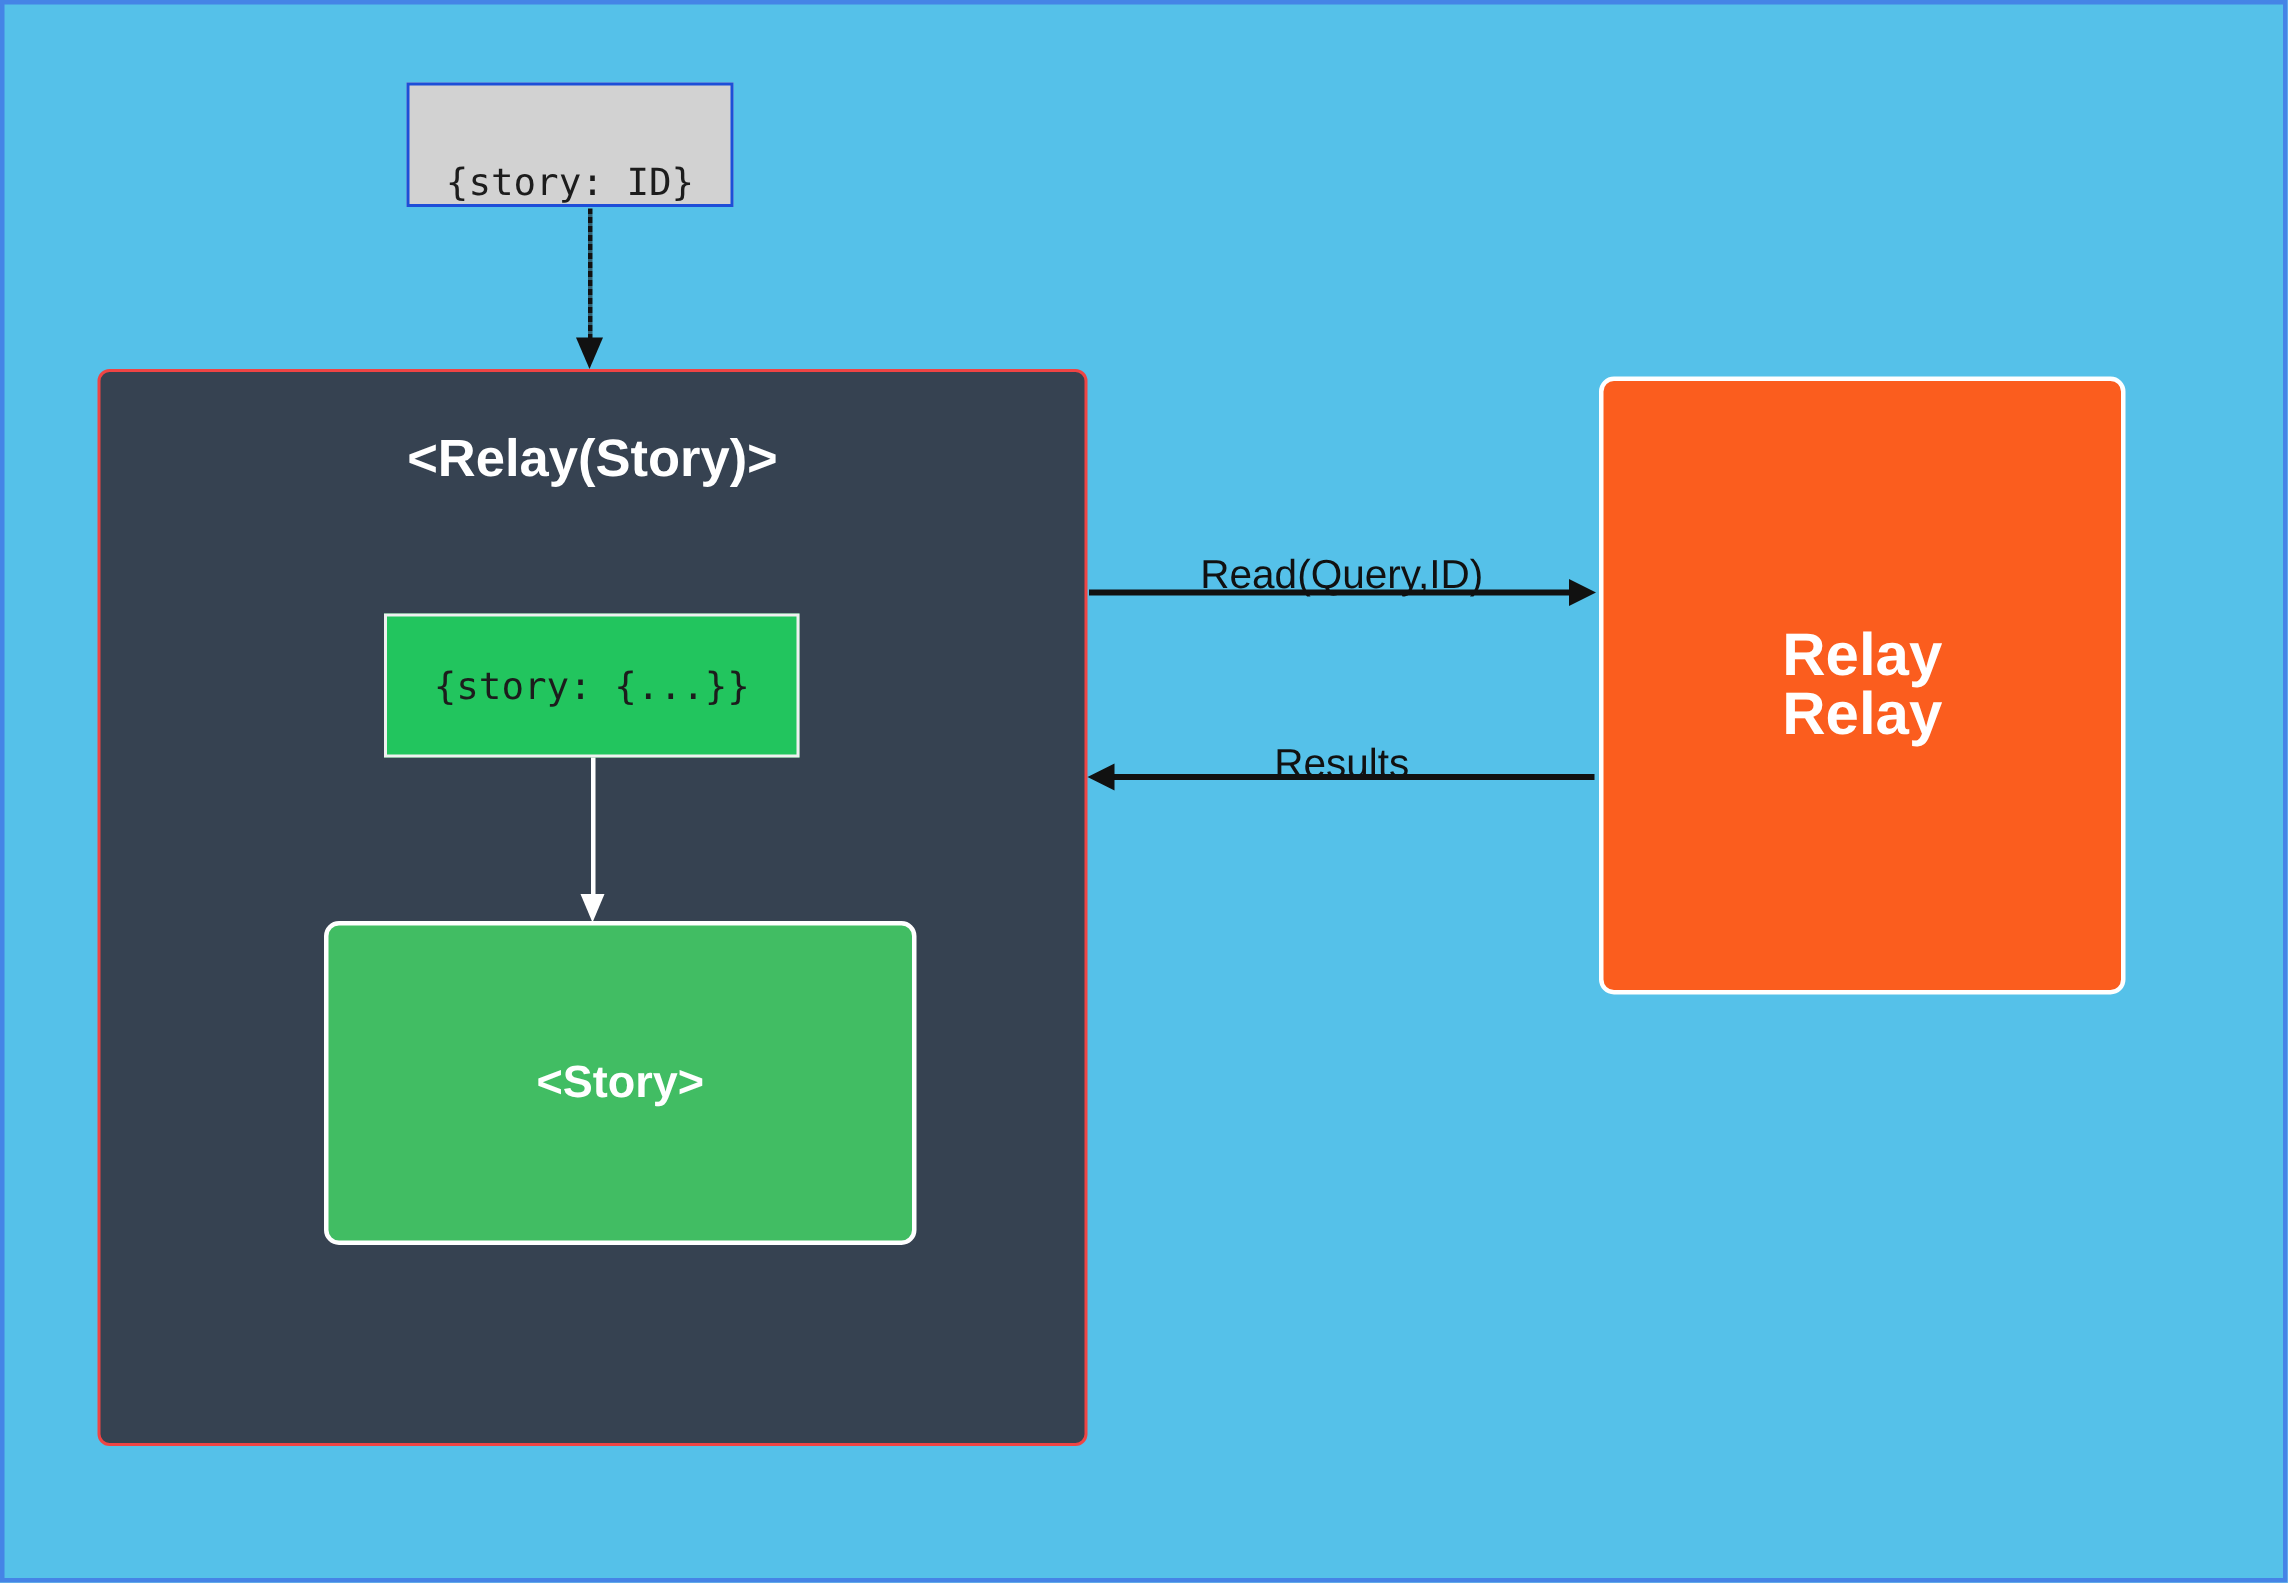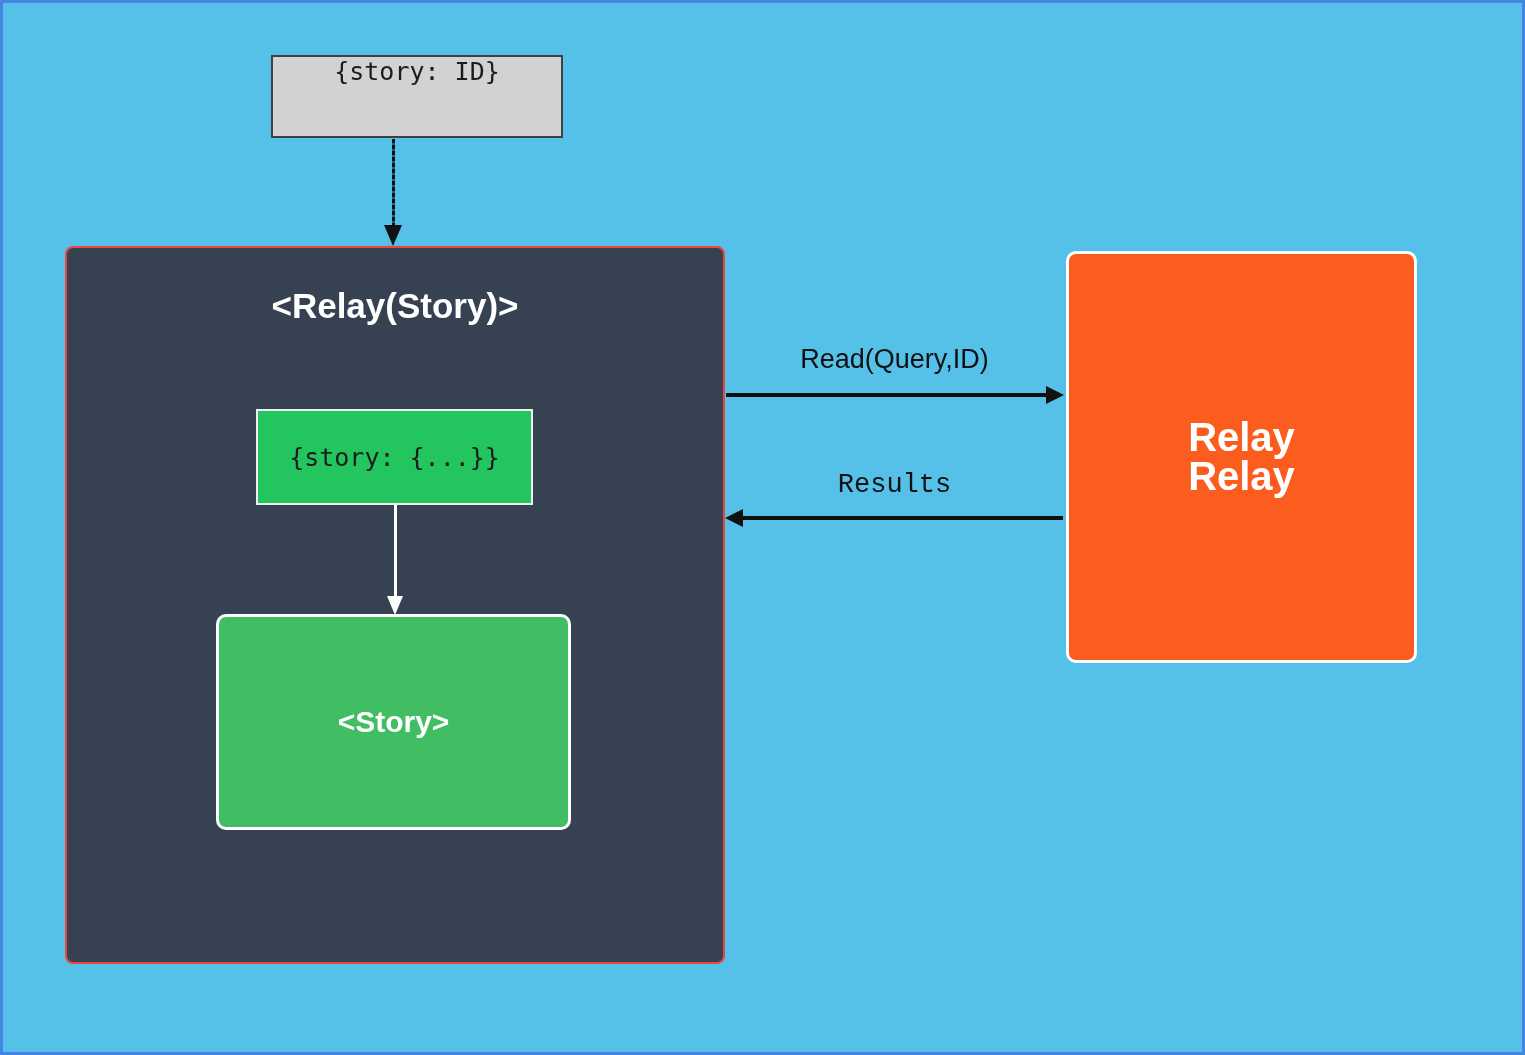--- a/index.html
+++ b/index.html
@@ -10,24 +10,24 @@
   .canvas {
     position: relative; width: 1525px; height: 1055px;
     box-sizing: border-box;
     background: #55c1e9;
     border: 3px solid #4584e6;
   }
   .abs { position: absolute; }
 
   
   .query-box {
-    left: 268px; top: 52px; width: 292px; height: 83px;
+    left: 268px; top: 52px; width: 218px; height: 83px;
     box-sizing: border-box;
-    background: #d2d2d2; border: 2px solid #404040;
-    display: flex; align-items: flex-start; justify-content: center;
+    background: #d2d2d2; border: 2px solid #1d4ed8;
+    display: flex; align-items: flex-end; justify-content: center;
   }
   .mono-label {
     font-family: "DejaVu Sans Mono", monospace;
     font-size: 25px; color: #1c1c1c; white-space: pre;
   }
 
   
   .v-line-black {
     left: 389px; top: 136px; width: 3px; height: 87px;
     background: repeating-linear-gradient(to bottom, #111 0 4px, rgba(17,17,17,.55) 4px 6px);
@@ -57,21 +57,21 @@
   .v-line-white {
     left: 327px; top: 257px; width: 3px; height: 93px;
     background: #ffffff;
   }
   .v-head-white {
     left: 320px; top: 348px; width: 0; height: 0;
     border-left: 8px solid transparent; border-right: 8px solid transparent;
     border-top: 19px solid #ffffff;
   }
   .story-box {
-    left: 149px; top: 366px; width: 355px; height: 216px;
+    left: 149px; top: 366px; width: 395px; height: 216px;
     box-sizing: border-box;
     background: #41bd63; border: 3px solid #ffffff; border-radius: 10px;
     display: flex; align-items: center; justify-content: center;
   }
   .story-label { color: #ffffff; font-size: 30px; font-weight: bold; }
 
   
   .store-box {
     left: 1063px; top: 248px; width: 351px; height: 412px;
     box-sizing: border-box;
@@ -80,24 +80,24 @@
   }
   .store-title {
     color: #ffffff; font-size: 40px; font-weight: bold;
     line-height: 39px; text-align: left;
   }
   .store-title span { display: block; }
 
   
   .h-label {
     width: 337px; text-align: center;
-    color: #111; font-size: 27px;
+    color: #111; font-size: 27px; margin-top: 24px;
   }
   .read-label    { left: 723px; top: 341px; }
-  .results-label { left: 723px; top: 467px; font-family: Liberation Mono, monospace; }
+  .results-label { left: 723px; top: 467px; }
   .read-line    { left: 723px; top: 390px; width: 322px; height: 4px; background: #111; }
   .results-line { left: 738px; top: 513px; width: 322px; height: 4px; background: #111; }
   .head-right {
     left: 1043px; top: 383px; width: 0; height: 0;
     border-top: 9px solid transparent; border-bottom: 9px solid transparent;
     border-left: 18px solid #111;
   }
   .head-left {
     left: 722px; top: 506px; width: 0; height: 0;
     border-top: 9px solid transparent; border-bottom: 9px solid transparent;

